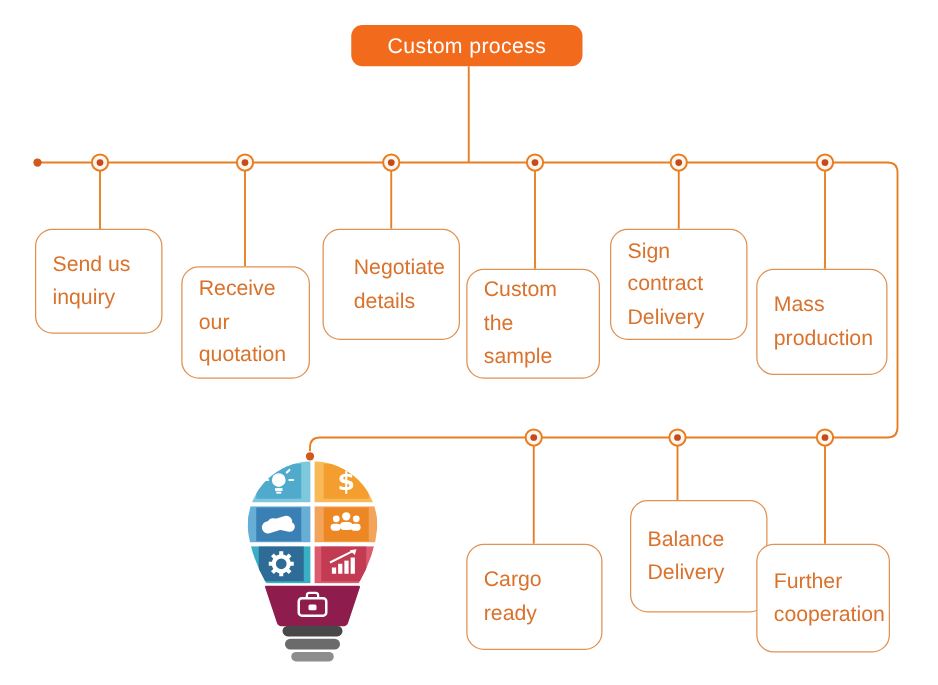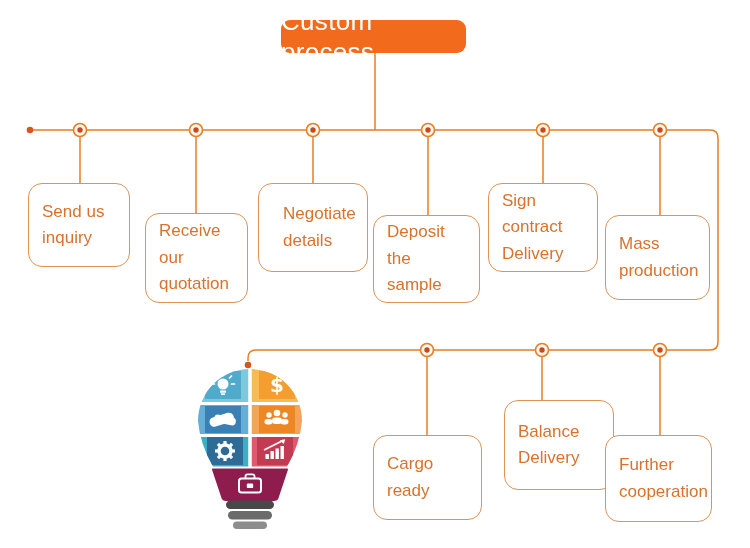--- a/index.html
+++ b/index.html
@@ -1,20 +1,20 @@
 <!DOCTYPE html>
 <html><head>
 <meta charset="utf-8">
 <style>
   html,body{margin:0;padding:0;background:#fff;}
   .canvas{position:relative;width:750px;height:548px;background:#ffffff;overflow:hidden;
           font-family:"Liberation Sans",sans-serif;}
   .flow-svg{position:absolute;left:0;top:0;width:750px;height:548px;}
   .title-box{position:absolute;left:281px;top:20px;width:185px;height:33px;background:#F26B1C;
-             border-radius:9px;color:#ffffff;font-size:26px;display:flex;align-items:center;
+             border-radius:9px;color:#ffffff;font-size:17px;display:flex;align-items:center;
              justify-content:center;letter-spacing:.3px;}
   .step{position:absolute;border:1.4px solid #E09253;border-radius:14px;color:#D9722C;
         font-size:17px;line-height:1.55;display:flex;align-items:center;
         padding:0 5px 0 13px;white-space:pre-line;background:#ffffff;box-sizing:border-box;}
   .s1{left:28px;top:183px;width:102px;height:84px;}
   .s2{left:145px;top:213px;width:103px;height:90px;}
   .s3{left:258px;top:183px;width:110px;height:89px;padding-left:24px;}
   .s4{left:373px;top:215px;width:107px;height:88px;}
   .s5{left:488px;top:183px;width:110px;height:89px;}
   .s6{left:605px;top:215px;width:105px;height:85px;}
@@ -177,21 +177,21 @@
     <span>Custom process</span>
   </div>
 
   <div class="step s1">Send us
 inquiry</div>
   <div class="step s2">Receive
 our
 quotation</div>
   <div class="step s3">Negotiate
 details</div>
-  <div class="step s4">Deposit
+  <div class="step s4">Custom
 the
 sample</div>
   <div class="step s5">Sign
 contract
 Delivery</div>
   <div class="step s6">Mass
 production</div>
   <div class="step s7">Cargo
 ready</div>
   <div class="step s8">Balance

